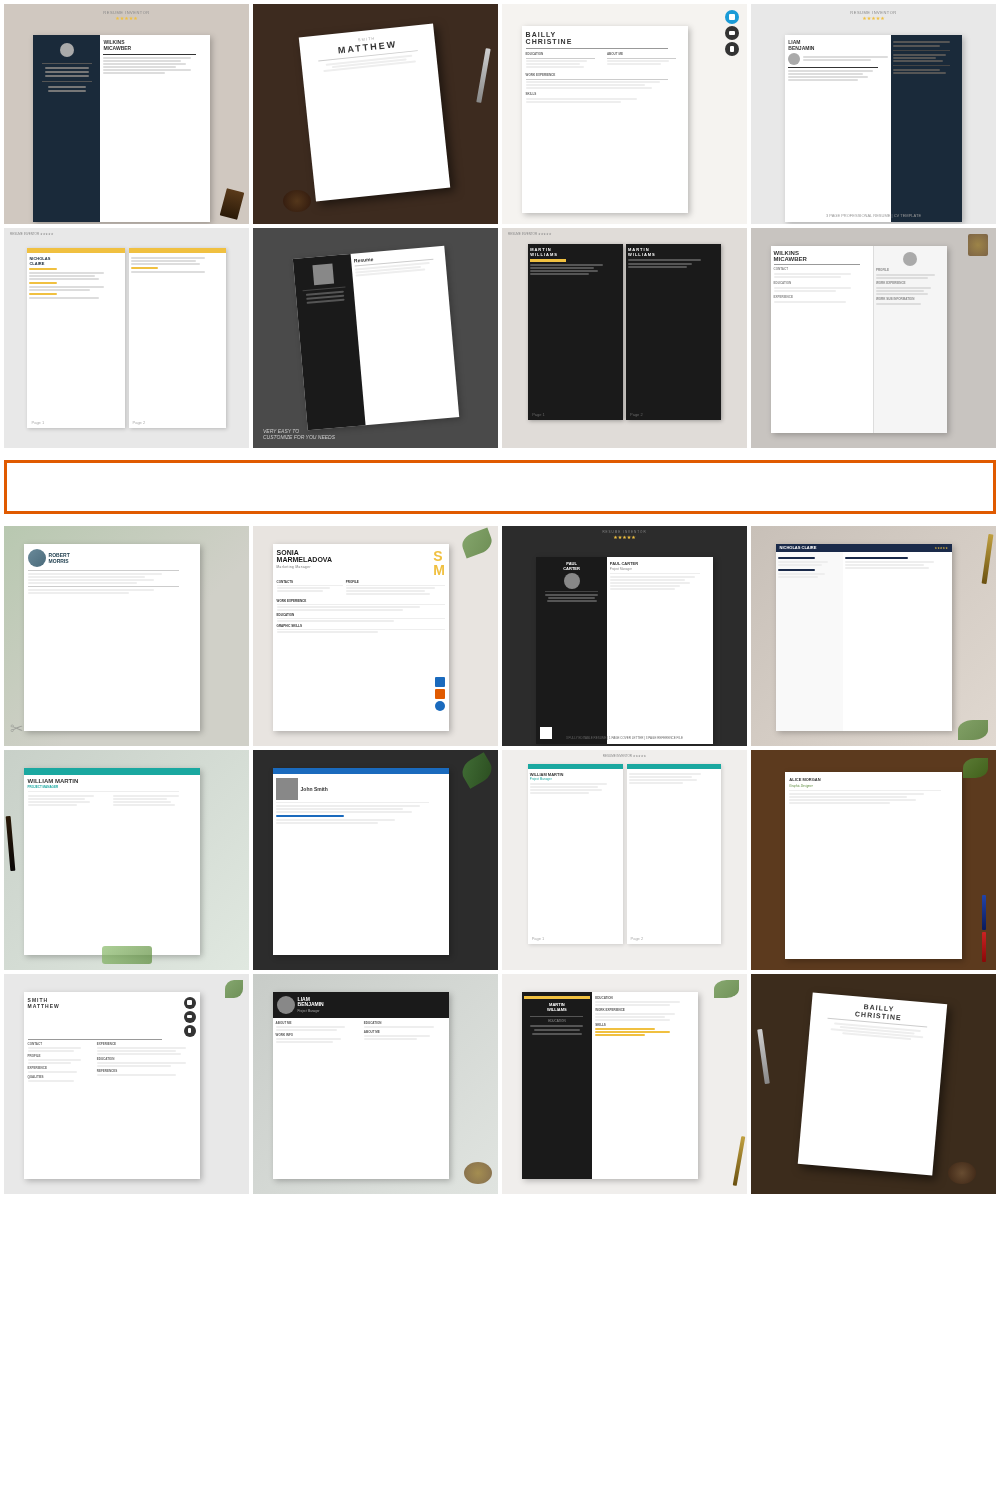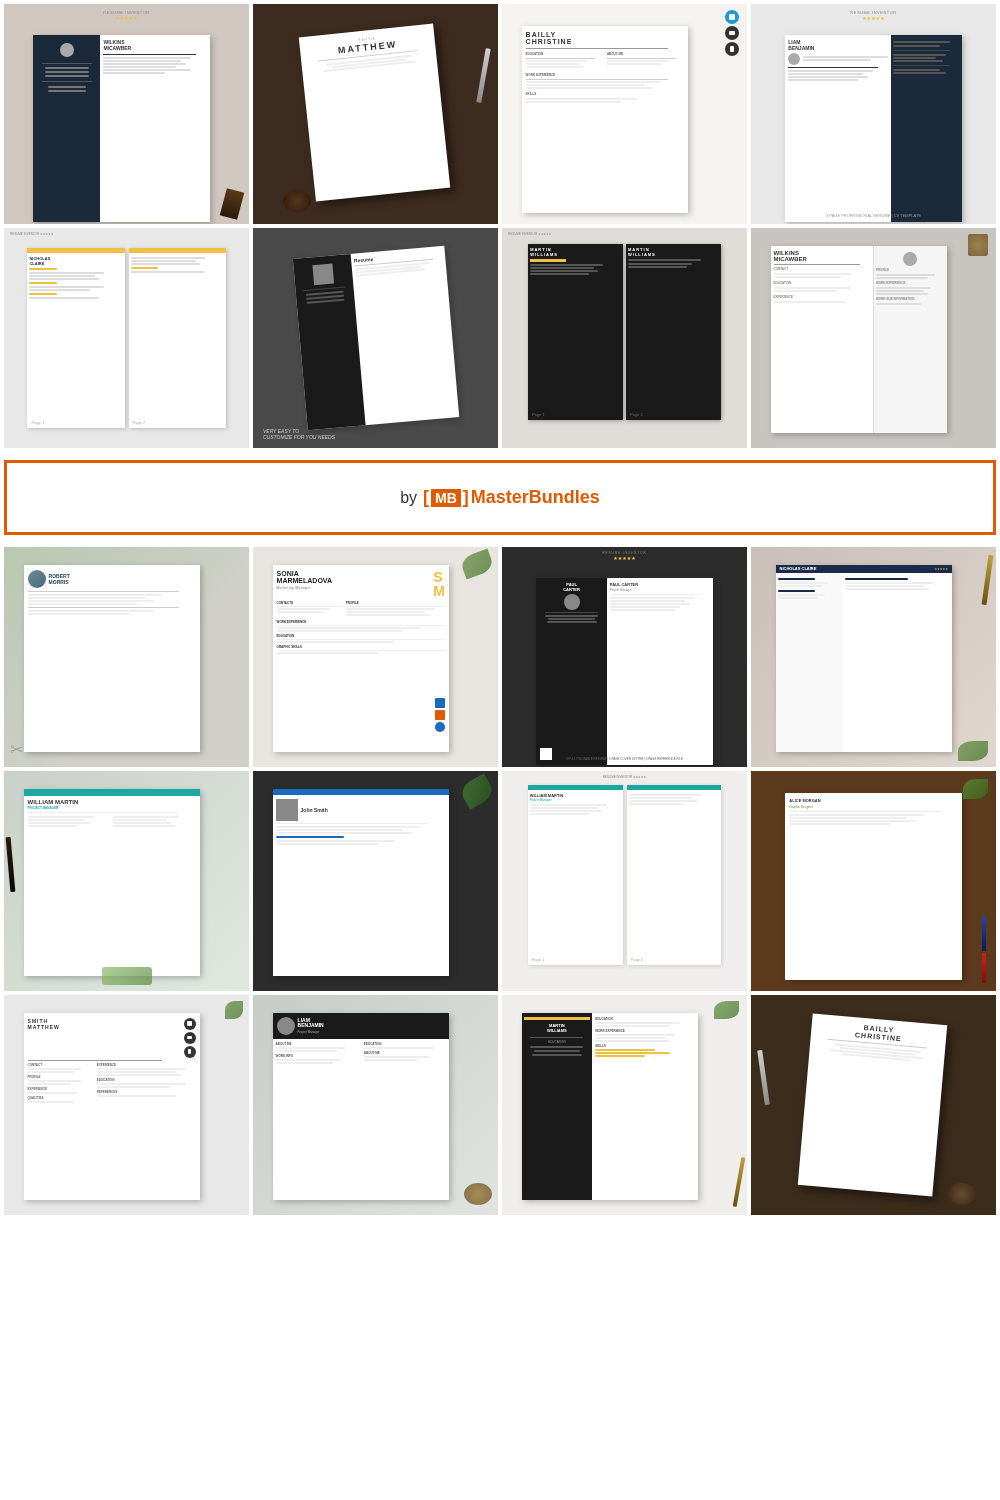--- a/index.html
+++ b/index.html
@@ -410,29 +410,20 @@
           <div style="height:2px;background:#ddd;width:65%;margin:1px 0;border-radius:1px;"></div>
         </div>
       </div>
     </div>
     <div style="position:absolute;top:6px;right:8px;width:20px;height:22px;background:radial-gradient(circle,#8b6914,#5c3a10);border-radius:2px;opacity:0.7;"></div>
   </div>
 
 </div>
 
 <div class="banner-section">
-  <div class="banner-brand">
-    <span>by</span>
-    <span class="brand-logo">
-      <span class="brand-bracket">[</span>
-      <span class="brand-mb">MB</span>
-      <span class="brand-bracket">]</span>
-      <span class="brand-name">MasterBundles</span>
-    </span>
-  </div>
 </div>
 
 <div class="grid-section" style="padding-top:4px;">
 
   <div class="resume-mockup rm9" style="background:linear-gradient(135deg,#b8c8b0 0%,#d0d0c8 60%);">
     <div class="paper paper-main" style="top:8%;left:8%;">
       <div style="padding:5px 4px;">
         <div style="display:flex;align-items:center;gap:3px;margin-bottom:3px;">
           <div style="width:18px;height:18px;border-radius:50%;background:linear-gradient(135deg,#6a8a9a,#4a6a7a);flex-shrink:0;"></div>
           <div>

